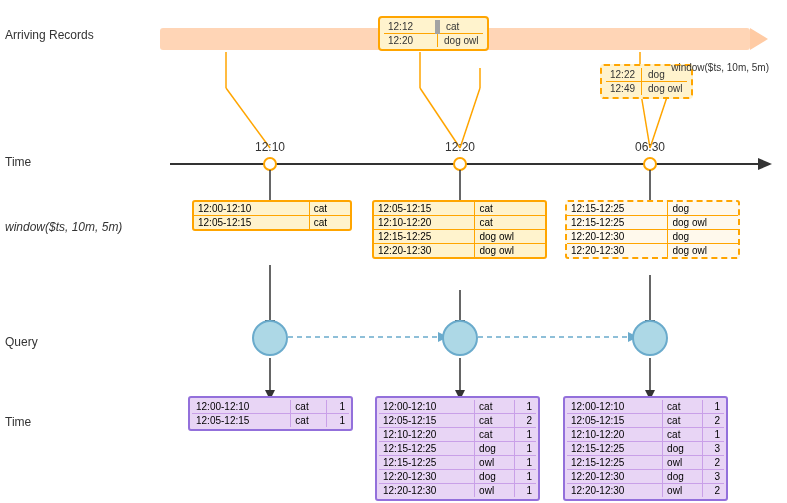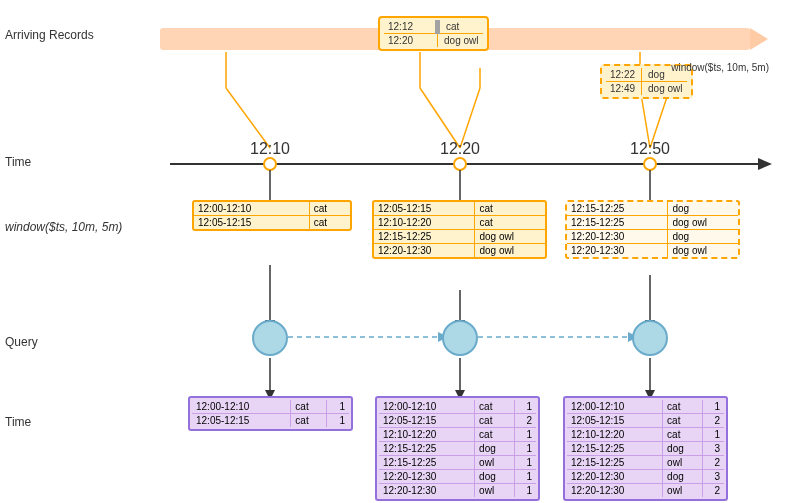--- a/index.html
+++ b/index.html
@@ -51,21 +51,21 @@
     }
     .record-box td {
       padding: 1px 4px;
       white-space: nowrap;
     }
 
     
     .time-tick-label {
       position: absolute;
       top: 140px;
-      font-size: 16px;
+      font-size: 12px;
       color: #333;
       transform: translateX(-50%);
     }
 
     
     .window-box {
       position: absolute;
       border: 2px solid #FFA500;
       background: #FFF3CD;
       border-radius: 3px;
@@ -200,21 +200,21 @@
   </svg>
 
   <div class="left-label arriving-label">Arriving Records</div>
   <div class="left-label time-label">Time</div>
   <div class="left-label window-label italic">window($ts, 10m, 5m)</div>
   <div class="left-label query-label">Query</div>
   <div class="left-label state-label">Time</div>
 
   <div class="time-tick-label" style="left:270px;">12:10</div>
   <div class="time-tick-label" style="left:460px;">12:20</div>
-  <div class="time-tick-label" style="left:650px;">12:50</div>
+  <div class="time-tick-label" style="left:650px;">06:30</div>
 
 
   <div class="record-box" style="left:378px; top:16px; padding:2px 4px;">
     <table>
       <tbody>
           <tr>
         <td style="border-right:5px solid #a3a3a3; padding-right:22px; border-bottom:1px solid #FFA500;">12:12</td>
         <td style="padding-left:6px; border-bottom:1px solid #FFA500;">cat</td>
       </tr>
       <tr>

